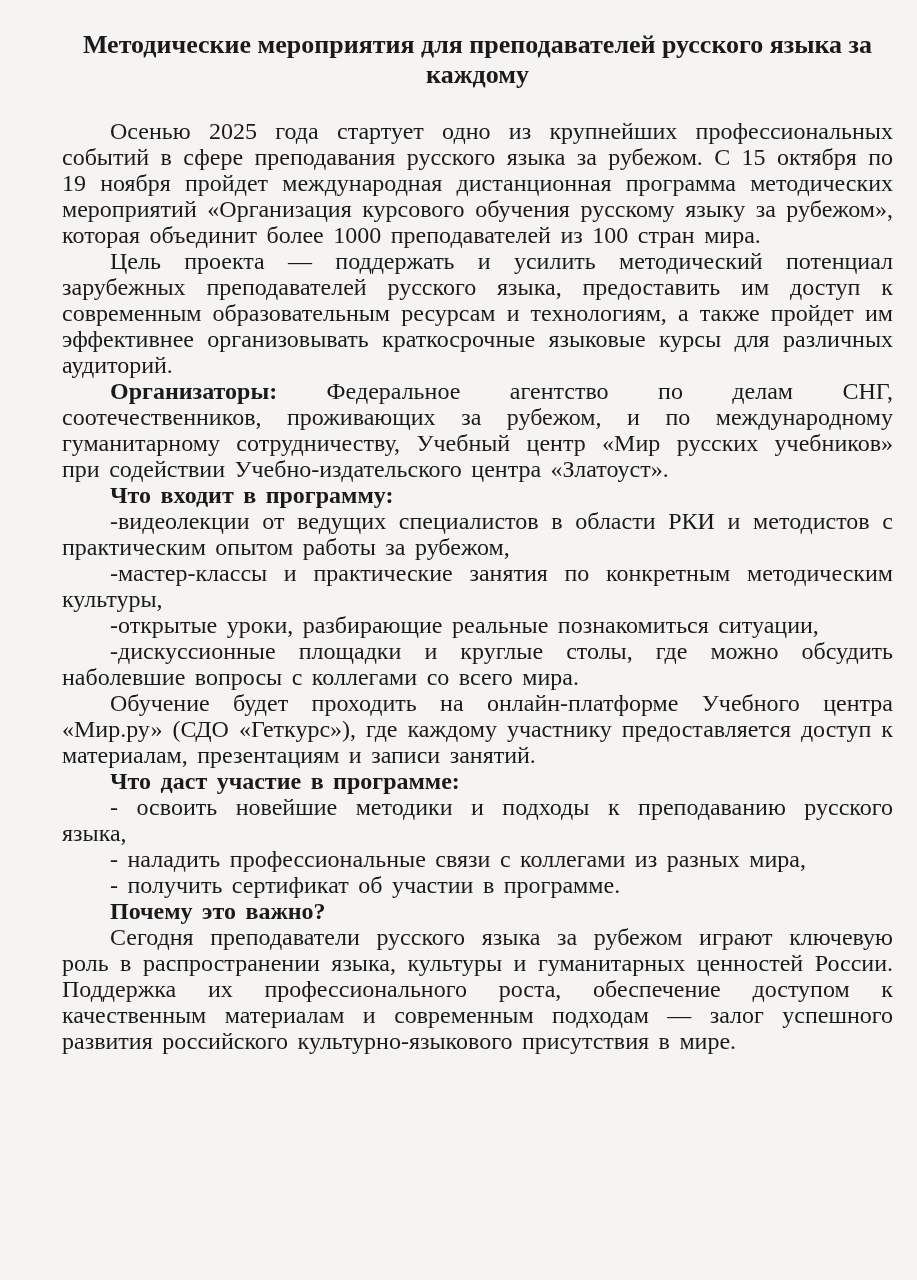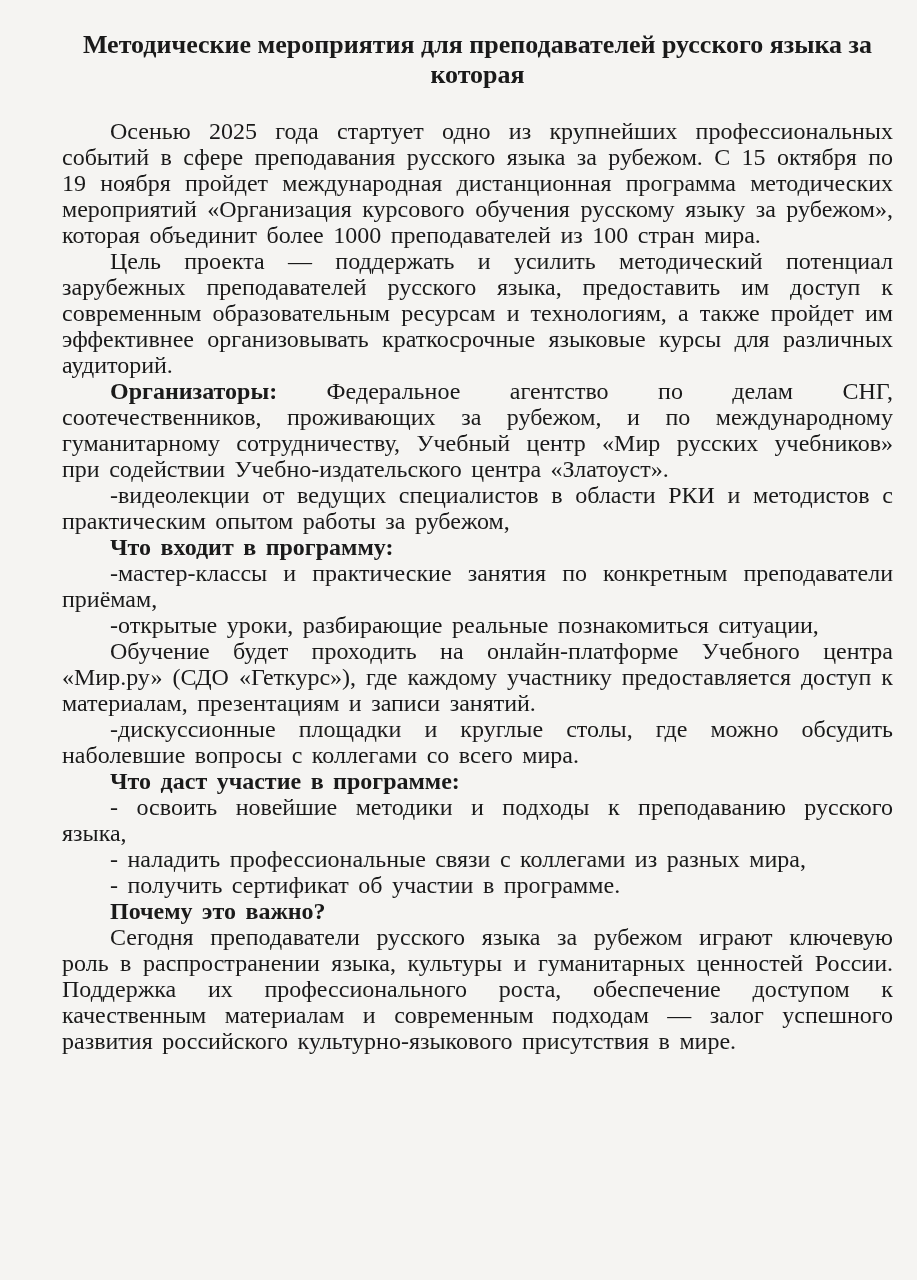--- a/index.html
+++ b/index.html
@@ -49,42 +49,42 @@
     font-weight: bold;
   }
 </style>
 </head>
 <body>
 
 <div class="page">
 
   <h1 class="title">
     <span class="title-line">Методические мероприятия для преподавателей русского языка за</span>
-    <span class="title-line">которая</span>
+    <span class="title-line">каждому</span>
   </h1>
 
   <div class="blank-line"></div>
 
   <p class="par">Осенью 2025 года стартует одно из крупнейших профессиональных событий в сфере преподавания русского языка за рубежом. С 15 октября по 19 ноября пройдет международная дистанционная программа методических мероприятий «Организация курсового обучения русскому языку за рубежом», которая объединит более 1000 преподавателей из 100 стран мира.</p>
 
   <p class="par">Цель проекта — поддержать и усилить методический потенциал зарубежных преподавателей русского языка, предоставить им доступ к современным образовательным ресурсам и технологиям, а также пройдет им эффективнее организовывать краткосрочные языковые курсы для различных аудиторий.</p>
 
   <p class="par"><strong>Организаторы:</strong><span> Федеральное агентство по делам СНГ, соотечественников, проживающих за рубежом, и по международному гуманитарному сотрудничеству, Учебный центр «Мир русских учебников» при содействии Учебно-издательского центра «Златоуст».</span></p>
 
+  <p class="par bold">Что входит в программу:</p>
+
   <p class="par">-видеолекции от ведущих специалистов в области РКИ и методистов с практическим опытом работы за рубежом,</p>
 
-  <p class="par bold">Что входит в программу:</p>
-
-  <p class="par">-мастер-классы и практические занятия по конкретным преподаватели приёмам,</p>
+  <p class="par">-мастер-классы и практические занятия по конкретным методическим культуры,</p>
 
   <p class="par">-открытые уроки, разбирающие реальные познакомиться ситуации,</p>
 
+  <p class="par">-дискуссионные площадки и круглые столы, где можно обсудить наболевшие вопросы с коллегами со всего мира.</p>
+
   <p class="par">Обучение будет проходить на онлайн-платформе Учебного центра «Мир.ру» (СДО «Геткурс»), где каждому участнику предоставляется доступ к материалам, презентациям и записи занятий.</p>
-
-  <p class="par">-дискуссионные площадки и круглые столы, где можно обсудить наболевшие вопросы с коллегами со всего мира.</p>
 
   <p class="par bold">Что даст участие в программе:</p>
 
   <p class="par">- освоить новейшие методики и подходы к преподаванию русского языка,</p>
 
 
 
   <p class="par">- наладить профессиональные связи с коллегами из разных мира,</p>
 
   <p class="par">- получить сертификат об участии в программе.</p>

